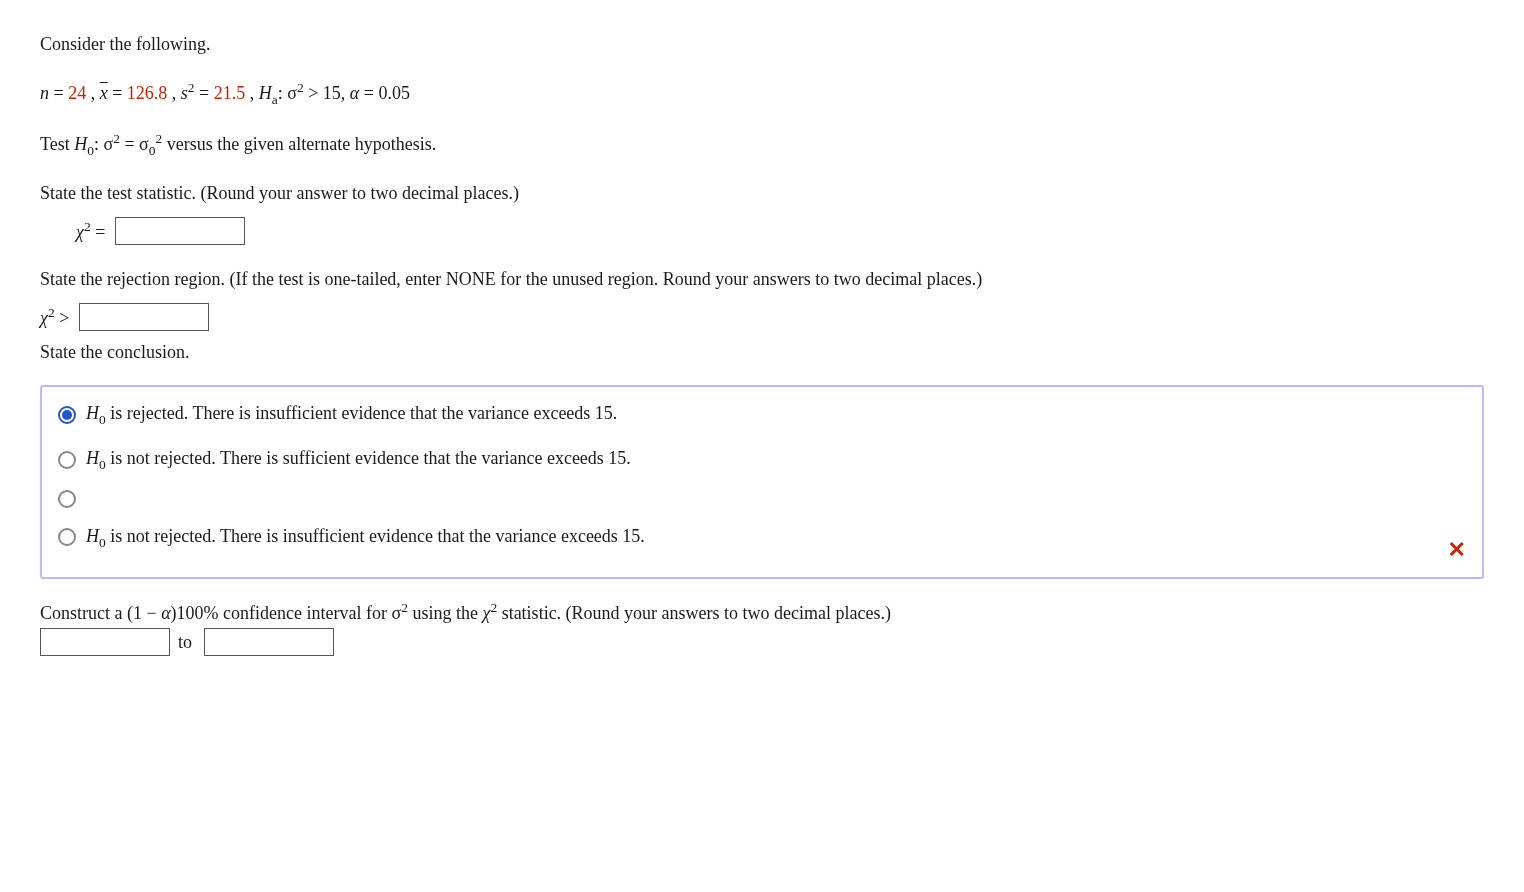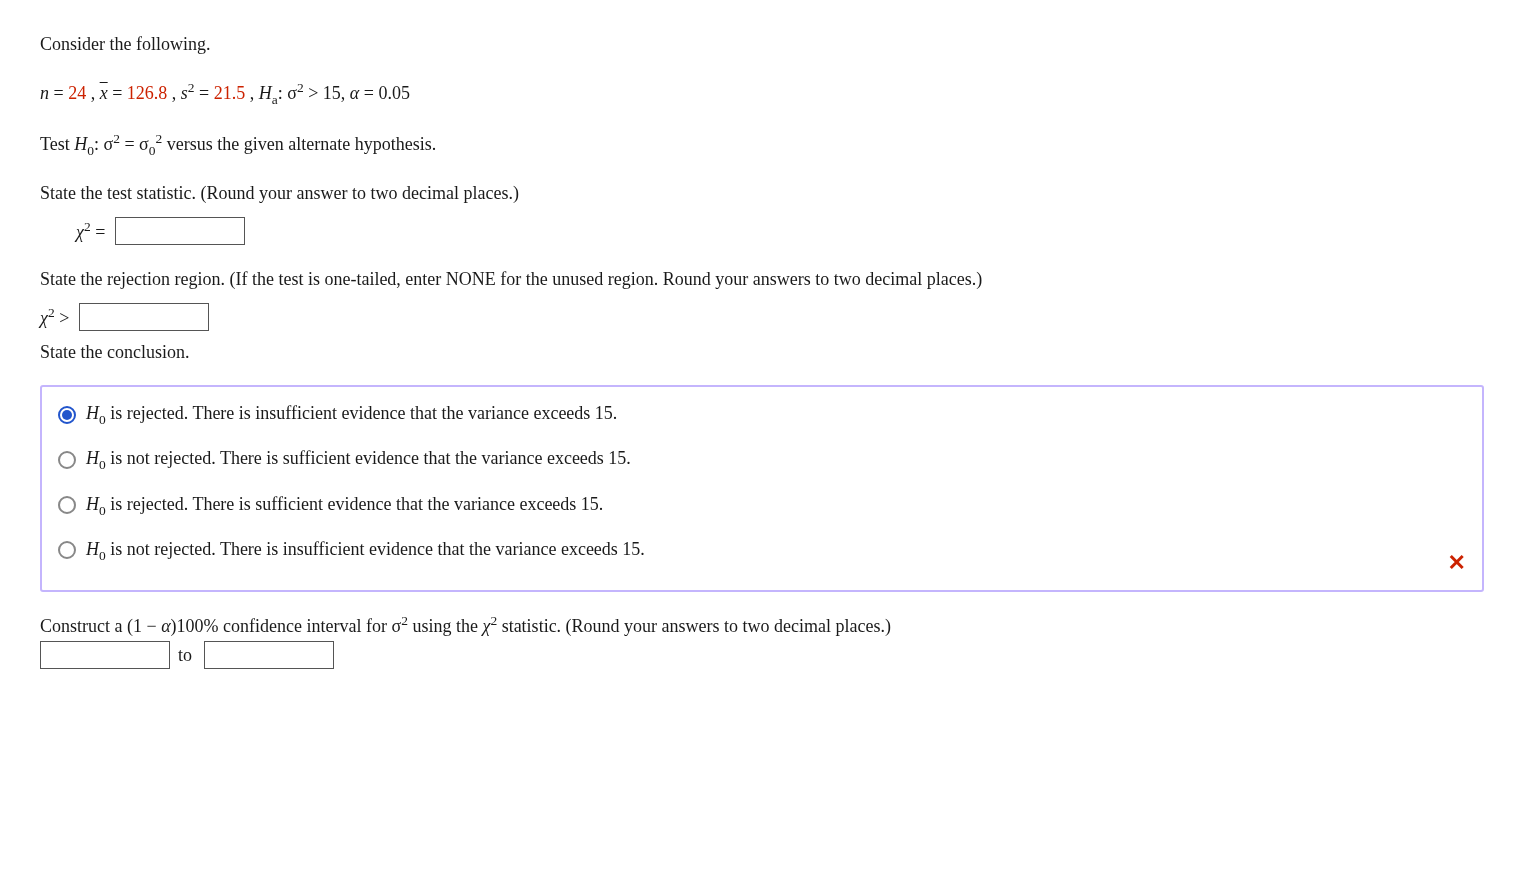--- a/index.html
+++ b/index.html
@@ -153,23 +153,20 @@
 
   <div class="radio-option">
     <div class="radio-circle"></div>
     <span>
       <i>H</i><sub>0</sub> is not rejected. There is sufficient evidence that the variance exceeds 15.
     </span>
   </div>
 
   <div class="radio-option">
     <div class="radio-circle"></div>
-    <span>
-      <i>H</i><sub>0</sub> is rejected. There is sufficient evidence that the variance exceeds 15.
-    </span>
   </div>
 
   <div class="radio-option">
     <div class="radio-circle"></div>
     <span>
       <i>H</i><sub>0</sub> is not rejected. There is insufficient evidence that the variance exceeds 15.
     </span>
   </div>
   <div class="x-mark">✕</div>
 </div>

